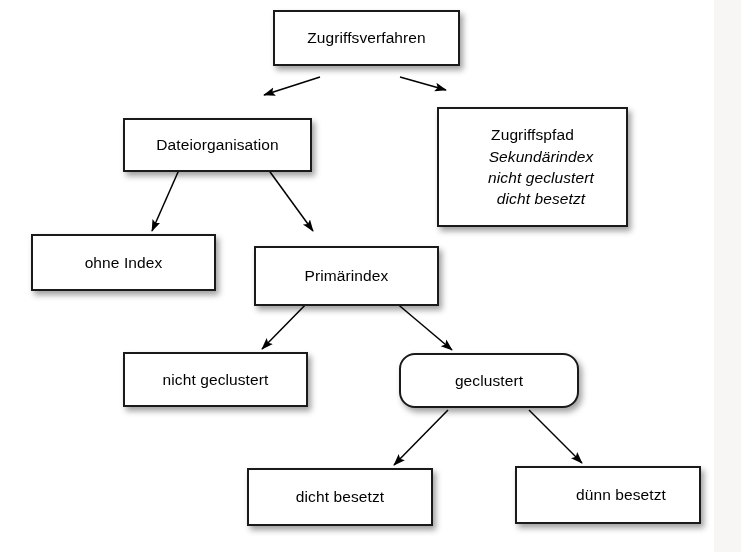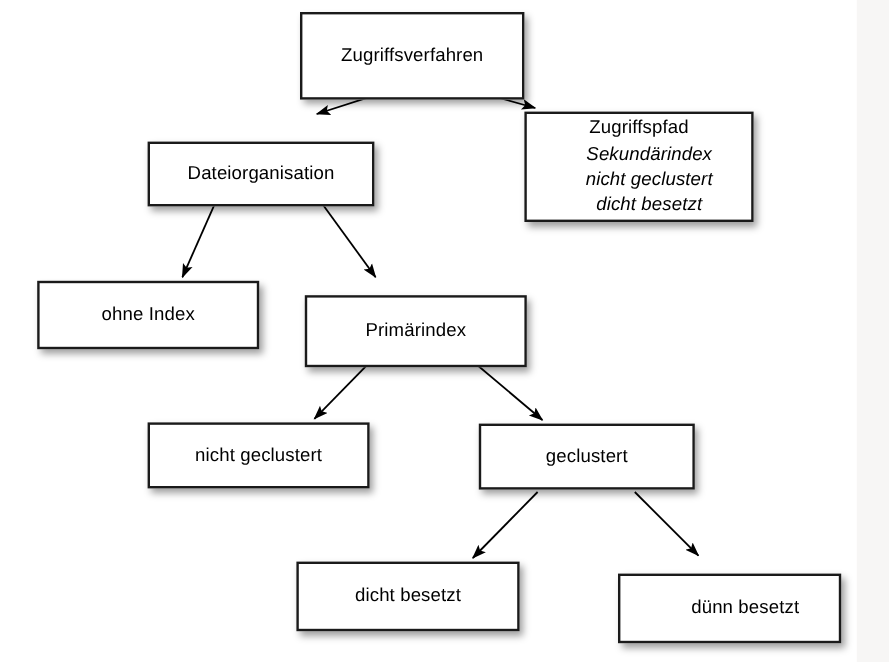--- a/index.html
+++ b/index.html
@@ -88,52 +88,52 @@
       <line x1="314" y1="296" x2="262" y2="349"></line>
 
       <line x1="388" y1="296" x2="452" y2="350"></line>
 
       <line x1="448" y1="410" x2="394" y2="465"></line>
 
       <line x1="529" y1="410" x2="582" y2="463"></line>
     </g>
   </svg>
 
-  <div class="node" style="left: 250px; top: 10px; width: 187px; height: 73px; text-align: right;">
+  <div class="node" style="left: 273px; top: 10px; width: 187px; height: 56px; text-align: right;">
     <span class="line">Zugriffsverfahren</span>
   </div>
 
   <div class="node" style="left: 123px; top: 98px; width: 189px; height: 54px; margin-top: 20px;">
     <span class="line">Dateiorganisation</span>
   </div>
 
-  <div class="node multi" style="left: 437px; top: 93px; width: 191px; height: 92px;">
+  <div class="node multi" style="left: 437px; top: 107px; width: 191px; height: 120px;">
     <span class="line">Zugriffspfad</span>
     <span class="line italic">Sekundärindex</span>
     <span class="line italic">nicht geclustert</span>
     <span class="line italic">dicht besetzt</span>
   </div>
 
   <div class="node" style="left: 31px; top: 234px; width: 185px; height: 57px;">
     <span class="line">ohne Index</span>
   </div>
 
   <div class="node" style="left: 254px; top: 246px; width: 185px; height: 60px;">
     <span class="line">Primärindex</span>
   </div>
 
   <div class="node" style="left: 123px; top: 352px; width: 185px; height: 55px;">
     <span class="line">nicht geclustert</span>
   </div>
 
-  <div class="node" style="left: 399px; top: 353px; width: 180px; height: 55px;">
+  <div class="node" style="left: 399px; top: 353px; width: 180px; height: 55px; border-radius: 16px;">
     <span class="line">geclustert</span>
   </div>
 
   <div class="node" style="left: 247px; top: 468px; width: 186px; height: 58px;">
     <span class="line">dicht besetzt</span>
   </div>
 
-  <div class="node" style="left: 515px; top: 478px; width: 186px; height: 58px; padding-left: 26px;">
+  <div class="node" style="left: 515px; top: 466px; width: 186px; height: 58px; padding-left: 26px;">
     <span class="line">dünn besetzt</span>
   </div>
 
 </div>
 
 </body></html>

